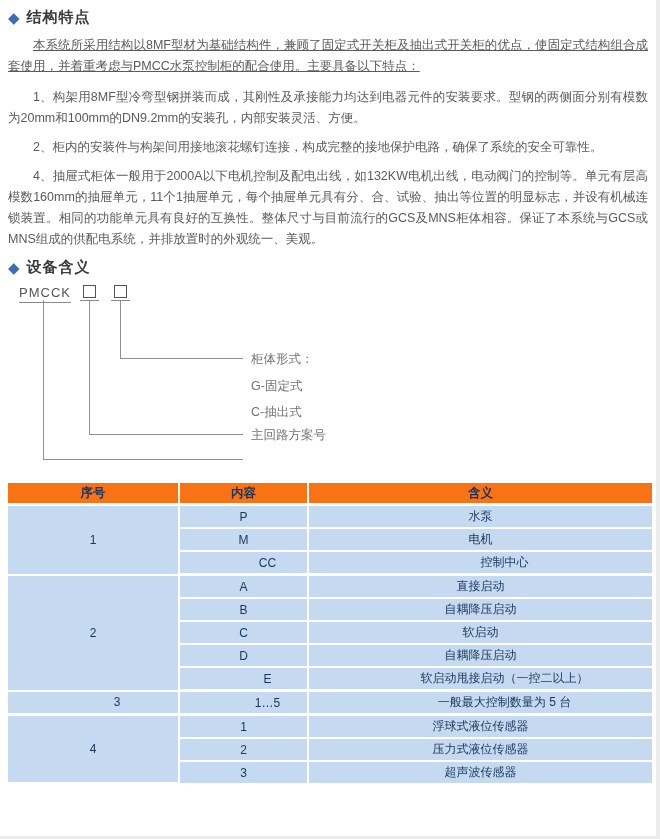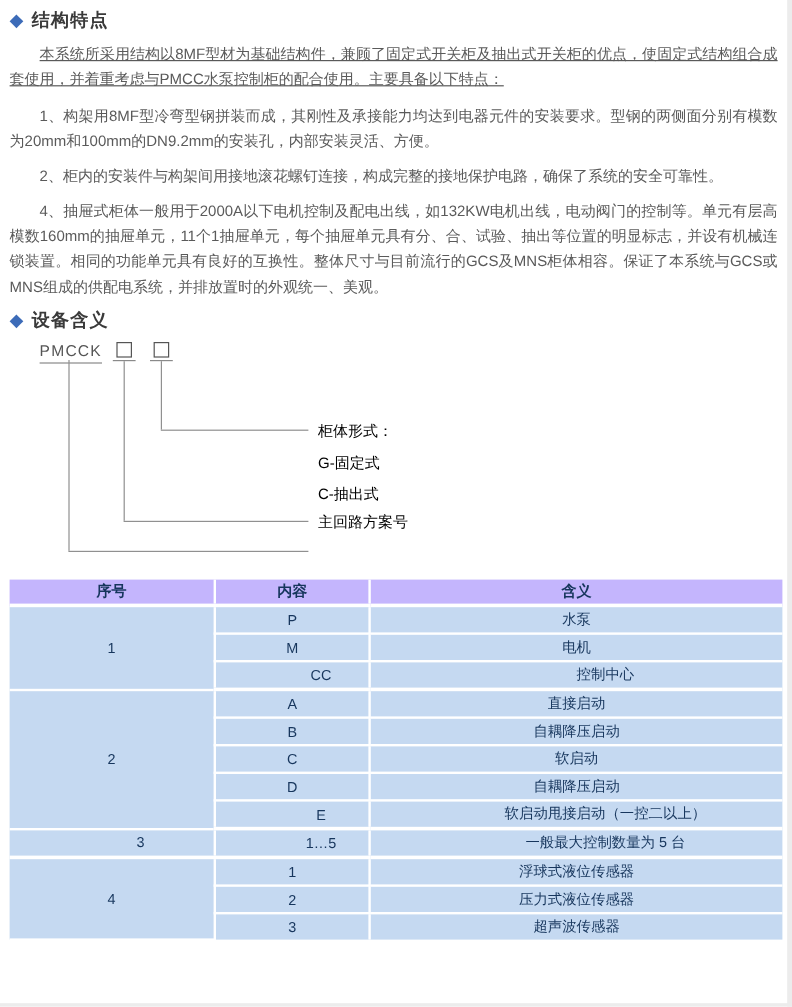--- a/index.html
+++ b/index.html
@@ -14,47 +14,47 @@
   .section-title{display:flex;align-items:center;margin:2px 0 8px 0;}
   .diamond{color:#3c6bb8;font-size:15px;margin-right:7px;line-height:1;}
   .title-text{font-size:15px;font-weight:bold;color:#3a3a3a;letter-spacing:1px;}
   
   .para{
     font-size:12.5px;line-height:21px;color:#5a5a5a;margin:0 0 8px 0;
     text-indent:2em;text-align:justify;
   }
   .para.intro{margin-bottom:10px;text-decoration:underline;}
   
-  .diagram{position:relative;height:190px;margin:4px 0 8px 25px;}
+  .diagram{position:relative;height:190px;margin:4px 0 8px 11px;}
   .model{
     position:absolute;left:0;top:0;font-size:13px;color:#555;letter-spacing:1px;
     border-bottom:1px solid #8a8a8a;padding-bottom:2px;
   }
   .opt-box-wrap{position:absolute;top:0;border-bottom:1px solid #8a8a8a;padding:0 3px 2px 3px;}
   .opt-box-wrap.b1{left:61px;}
   .opt-box-wrap.b2{left:92px;}
   .opt-box{display:block;width:11px;height:11px;border:1px solid #555;background:#fff;}
   .vline{position:absolute;width:1px;background:#909090;}
   .hline{position:absolute;height:1px;background:#909090;}
   .vl-a{left:24px;top:15px;height:159px;}
   .vl-b{left:70px;top:16px;height:133px;}
   .vl-c{left:101px;top:16px;height:57px;}
   .hl-a{left:24px;top:174px;width:200px;}
   .hl-b{left:70px;top:149px;width:154px;}
   .hl-c{left:101px;top:73px;width:123px;}
-  .dlabel{position:absolute;left:232px;font-size:12.5px;color:#000000;white-space:nowrap;}
+  .dlabel{position:absolute;left:232px;font-size:12.5px;color:#737373;white-space:nowrap;}
   .dl-1{top:66px;}
   .dl-2{top:93px;}
   .dl-3{top:119px;}
   .dl-4{top:142px;}
   .dl-5{top:167px;}
   
   table.meaning{border-collapse:collapse;width:644px;table-layout:fixed;}
   table.meaning th{
-    background:#c4b5fd;color:#17365d;font-size:12.5px;font-weight:bold;
+    background:#f97316;color:#17365d;font-size:12.5px;font-weight:bold;
     height:20px;padding:0;text-align:center;
     border:2px solid #ffffff;border-top:none;border-bottom:3px solid #ffffff;
   }
   table.meaning td{
     background:#c5d9f1;color:#17365d;font-size:12px;
     height:21px;padding:0;text-align:center;
     border:2px solid #ffffff;
   }
   table.meaning th:first-child,table.meaning td:first-child{border-left:none;}
   table.meaning th:last-child,table.meaning td:last-child{border-right:none;margin-left:28px;}

